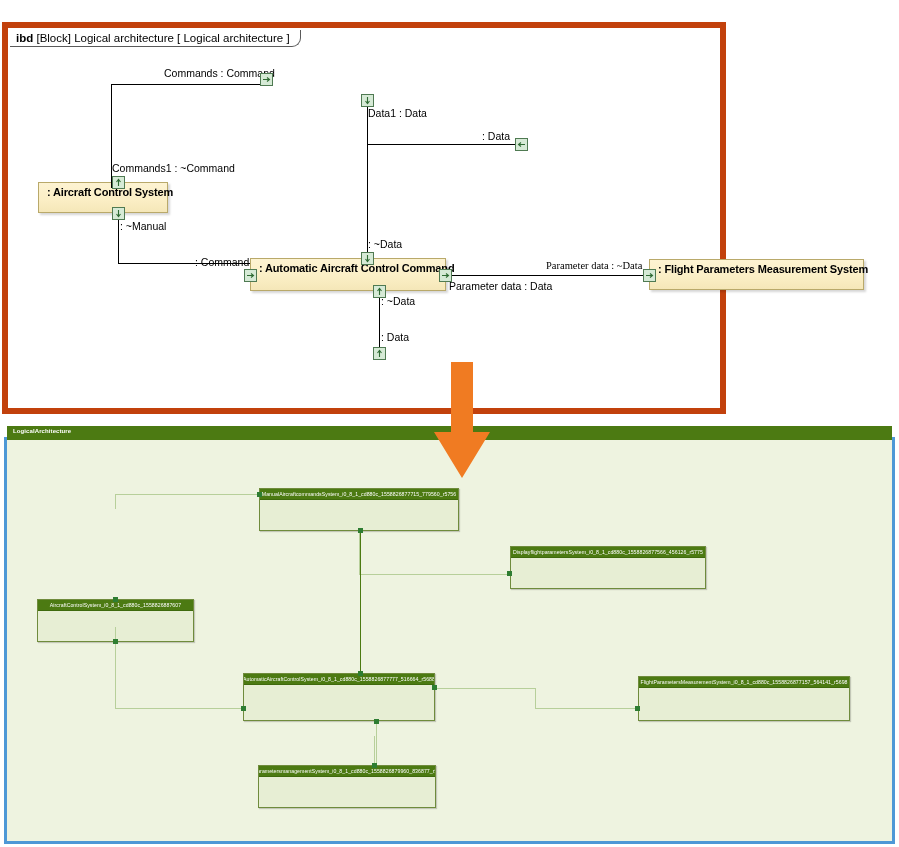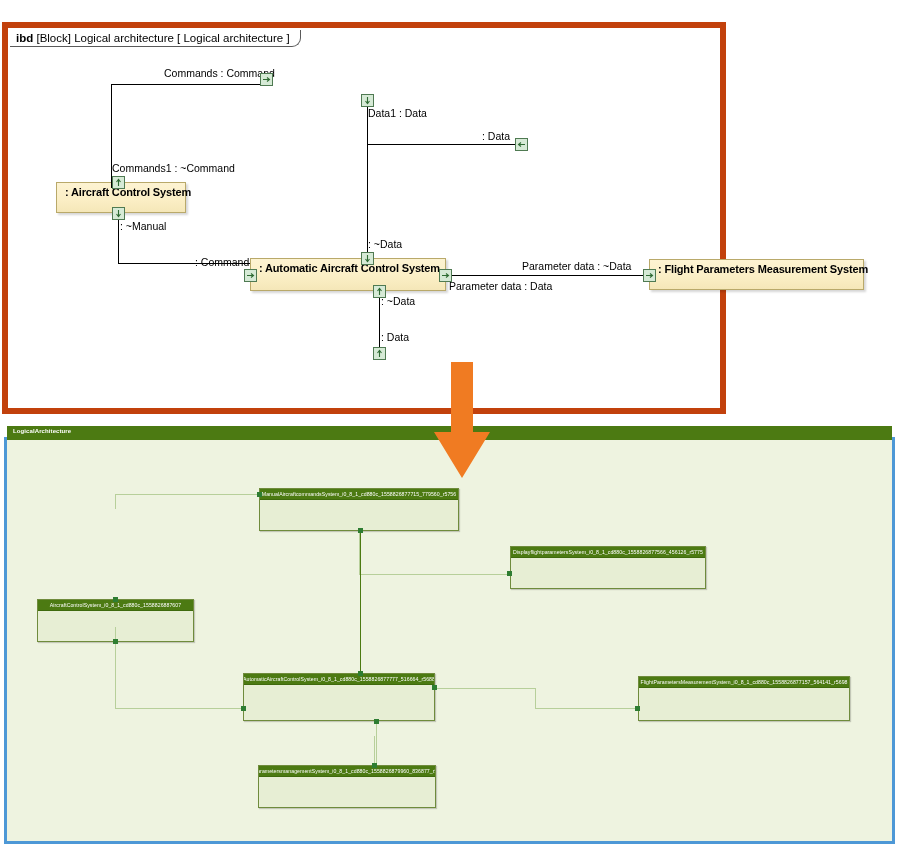--- a/index.html
+++ b/index.html
@@ -223,36 +223,36 @@
         <path d="M5.5 2 V8 M3.5 6 L5.5 8.5 L7.5 6" stroke="#2f6b33" fill="none" stroke-width="1.1"></path>
       </svg>
   </div>
 
   <div class="port" style="left:507px; top:110px;">
     <svg width="11" height="11" viewBox="0 0 11 11">
         <path d="M9 5.5 H3 M5 3.5 L2.5 5.5 L5 7.5" stroke="#2f6b33" fill="none" stroke-width="1.1"></path>
       </svg>
   </div>
 
-  <div class="part" style="left:48px; top:154px; width:130px; height:31px;">
+  <div class="part" style="left:30px; top:154px; width:130px; height:31px;">
     <span class="part-label">: Aircraft Control System</span>
   </div>
   <div class="port" style="left:104px; top:148px;">
     <svg width="11" height="11" viewBox="0 0 11 11">
         <path d="M5.5 9 V3 M3.5 5 L5.5 2.5 L7.5 5" stroke="#2f6b33" fill="none" stroke-width="1.1"></path>
       </svg>
   </div>
   <div class="port" style="left:104px; top:179px;">
     <svg width="11" height="11" viewBox="0 0 11 11">
         <path d="M5.5 2 V8 M3.5 6 L5.5 8.5 L7.5 6" stroke="#2f6b33" fill="none" stroke-width="1.1"></path>
       </svg>
   </div>
 
   <div class="part" style="left:242px; top:230px; width:196px; height:33px;">
-    <span class="part-label">: Automatic Aircraft Control System</span>
+    <span class="part-label">: Automatic Aircraft Control Command</span>
   </div>
   <div class="port" style="left:236px; top:241px;">
     <svg width="11" height="11" viewBox="0 0 11 11">
         <path d="M2 5.5 H8 M6 3.5 L8.5 5.5 L6 7.5" stroke="#2f6b33" fill="none" stroke-width="1.1"></path>
       </svg>
   </div>
   <div class="port" style="left:353px; top:224px;">
     <svg width="11" height="11" viewBox="0 0 11 11">
         <path d="M5.5 2 V8 M3.5 6 L5.5 8.5 L7.5 6" stroke="#2f6b33" fill="none" stroke-width="1.1"></path>
       </svg>
@@ -284,21 +284,21 @@
   </div>
 
   <span class="clabel" style="left:156px; top:39px;">Commands : Command</span>
   <span class="clabel" style="left:360px; top:79px;">Data1 : Data</span>
   <span class="clabel" style="left:474px; top:102px;">: Data</span>
   <span class="clabel" style="left:104px; top:134px;">Commands1 : ~Command</span>
   <span class="clabel" style="left:112px; top:192px;">: ~Manual</span>
   <span class="clabel" style="left:187px; top:228px;">: Command</span>
   <span class="clabel" style="left:360px; top:210px;">: ~Data</span>
   <span class="clabel" style="left:441px; top:252px;">Parameter data : Data</span>
-  <span class="clabel" style="left:514px; top:232px;">Parameter data : ~Data</span>
+  <span class="clabel" style="left:538px; top:232px;font-family:Liberation Serif, serif;">Parameter data : ~Data</span>
   <span class="clabel" style="left:373px; top:267px;">: ~Data</span>
   <span class="clabel" style="left:373px; top:303px;">: Data</span>
 
 </div>
 
 <svg id="arrow" viewBox="0 0 60 118" preserveAspectRatio="none">
   <polygon points="19,0 41,0 41,70 58,70 30,116 2,70 19,70" fill="#F07B22"></polygon>
 </svg>
 
 <div id="gen-frame">

